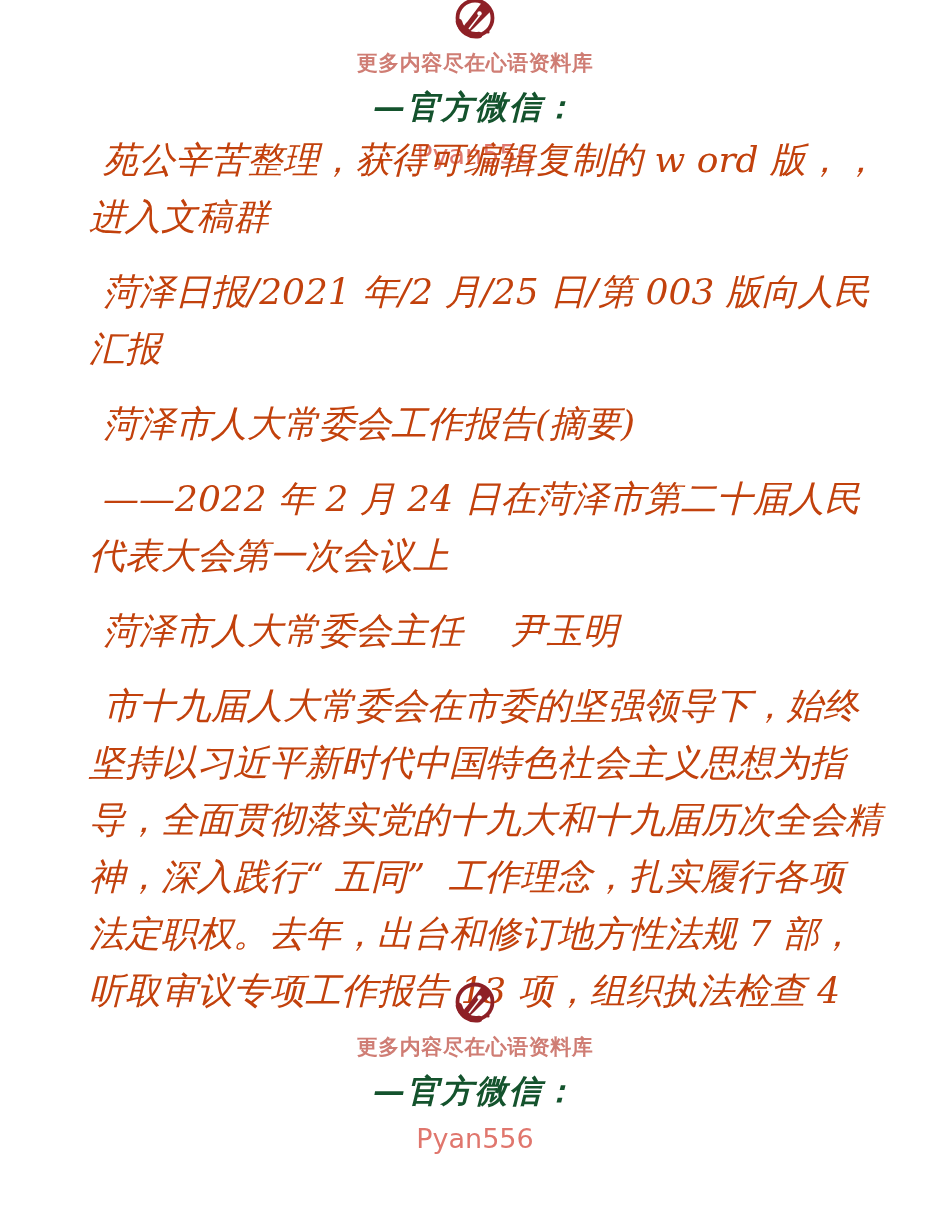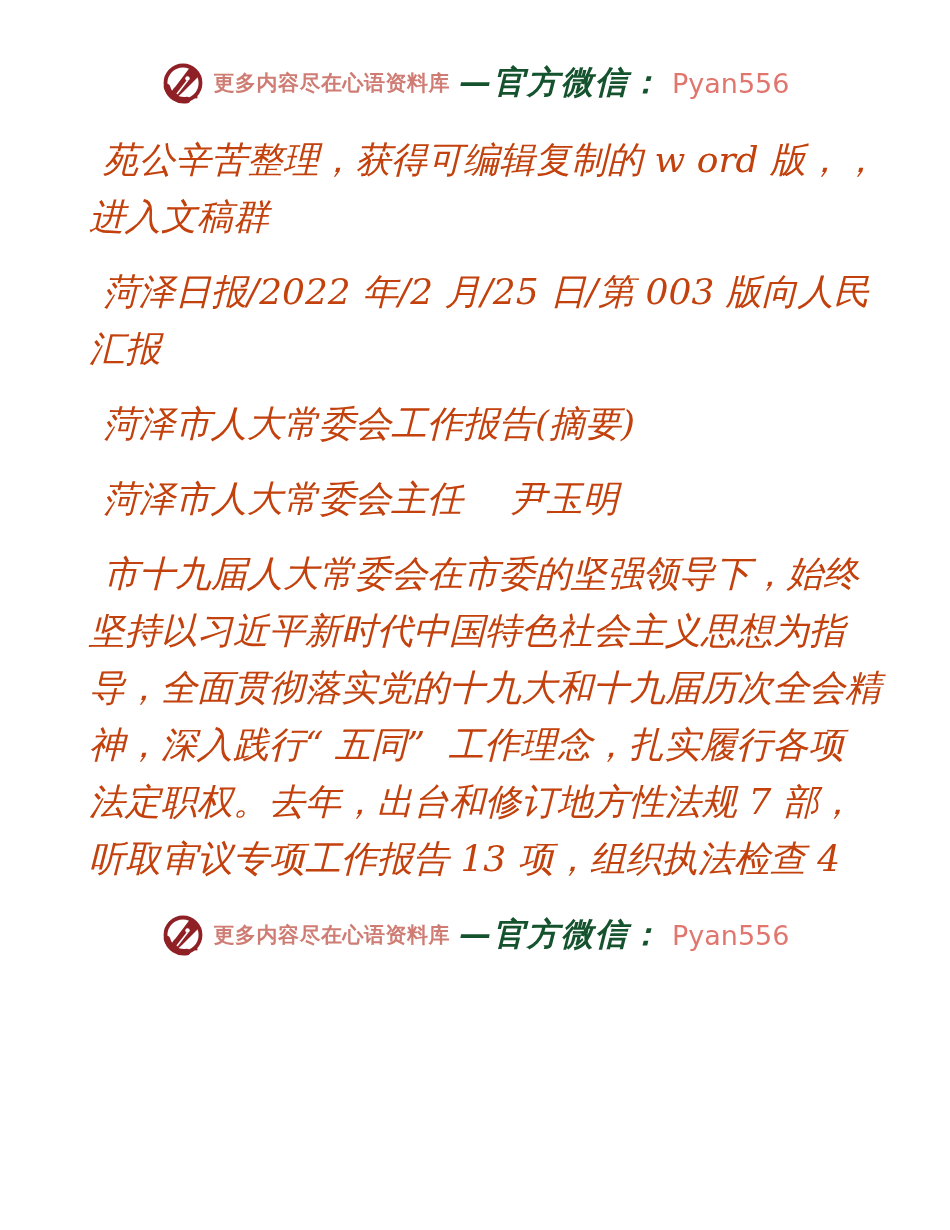--- a/index.html
+++ b/index.html
@@ -13,20 +13,21 @@
     overflow: hidden;
     font-family: "DejaVu Serif", serif;
     color: #161616;
   }
   .watermark {
     display: flex;
     align-items: center;
     justify-content: center;
     gap: 9px;
     height: 46px;
+    flex-direction: column;
   }
   .watermark-header { padding-top: 60px; }
   .watermark-footer { margin-top: 25px; }
   .wm-site {
     color: #cf7d74;
     font-size: 21px;
     font-weight: 700;
     letter-spacing: 0.5px;
     white-space: nowrap;
   }
@@ -79,23 +80,25 @@
     </svg>
   </span>
   <span class="wm-site">更多内容尽在心语资料库</span>
   <span class="wm-label">—官方微信：</span>
   <span class="wm-id">Pyan556</span>
 </header>
 
 <main class="doc">
   <p class="para">苑公辛苦整理，获得可编辑复制的 w ord 版，，
 进入文稿群</p>
-  <p class="para">菏泽日报/2022 年/2 月/25 日/第 003 版向人民
+  <p class="para">菏泽日报/2021 年/2 月/25 日/第 003 版向人民
 汇报</p>
   <p class="para">菏泽市人大常委会工作报告(摘要)</p>
+  <p class="para">——2022 年 2 月 24 日在菏泽市第二十届人民
+代表大会第一次会议上</p>
   <p class="para">菏泽市人大常委会主任　 尹玉明</p>
   <p class="para">市十九届人大常委会在市委的坚强领导下，始终
 坚持以习近平新时代中国特色社会主义思想为指
 导，全面贯彻落实党的十九大和十九届历次全会精
 神，深入践行“ 五同”  工作理念，扎实履行各项
 法定职权。去年，出台和修订地方性法规 7 部，
 听取审议专项工作报告 13 项，组织执法检查 4</p>
 </main>
 
 <footer class="watermark watermark-footer">

